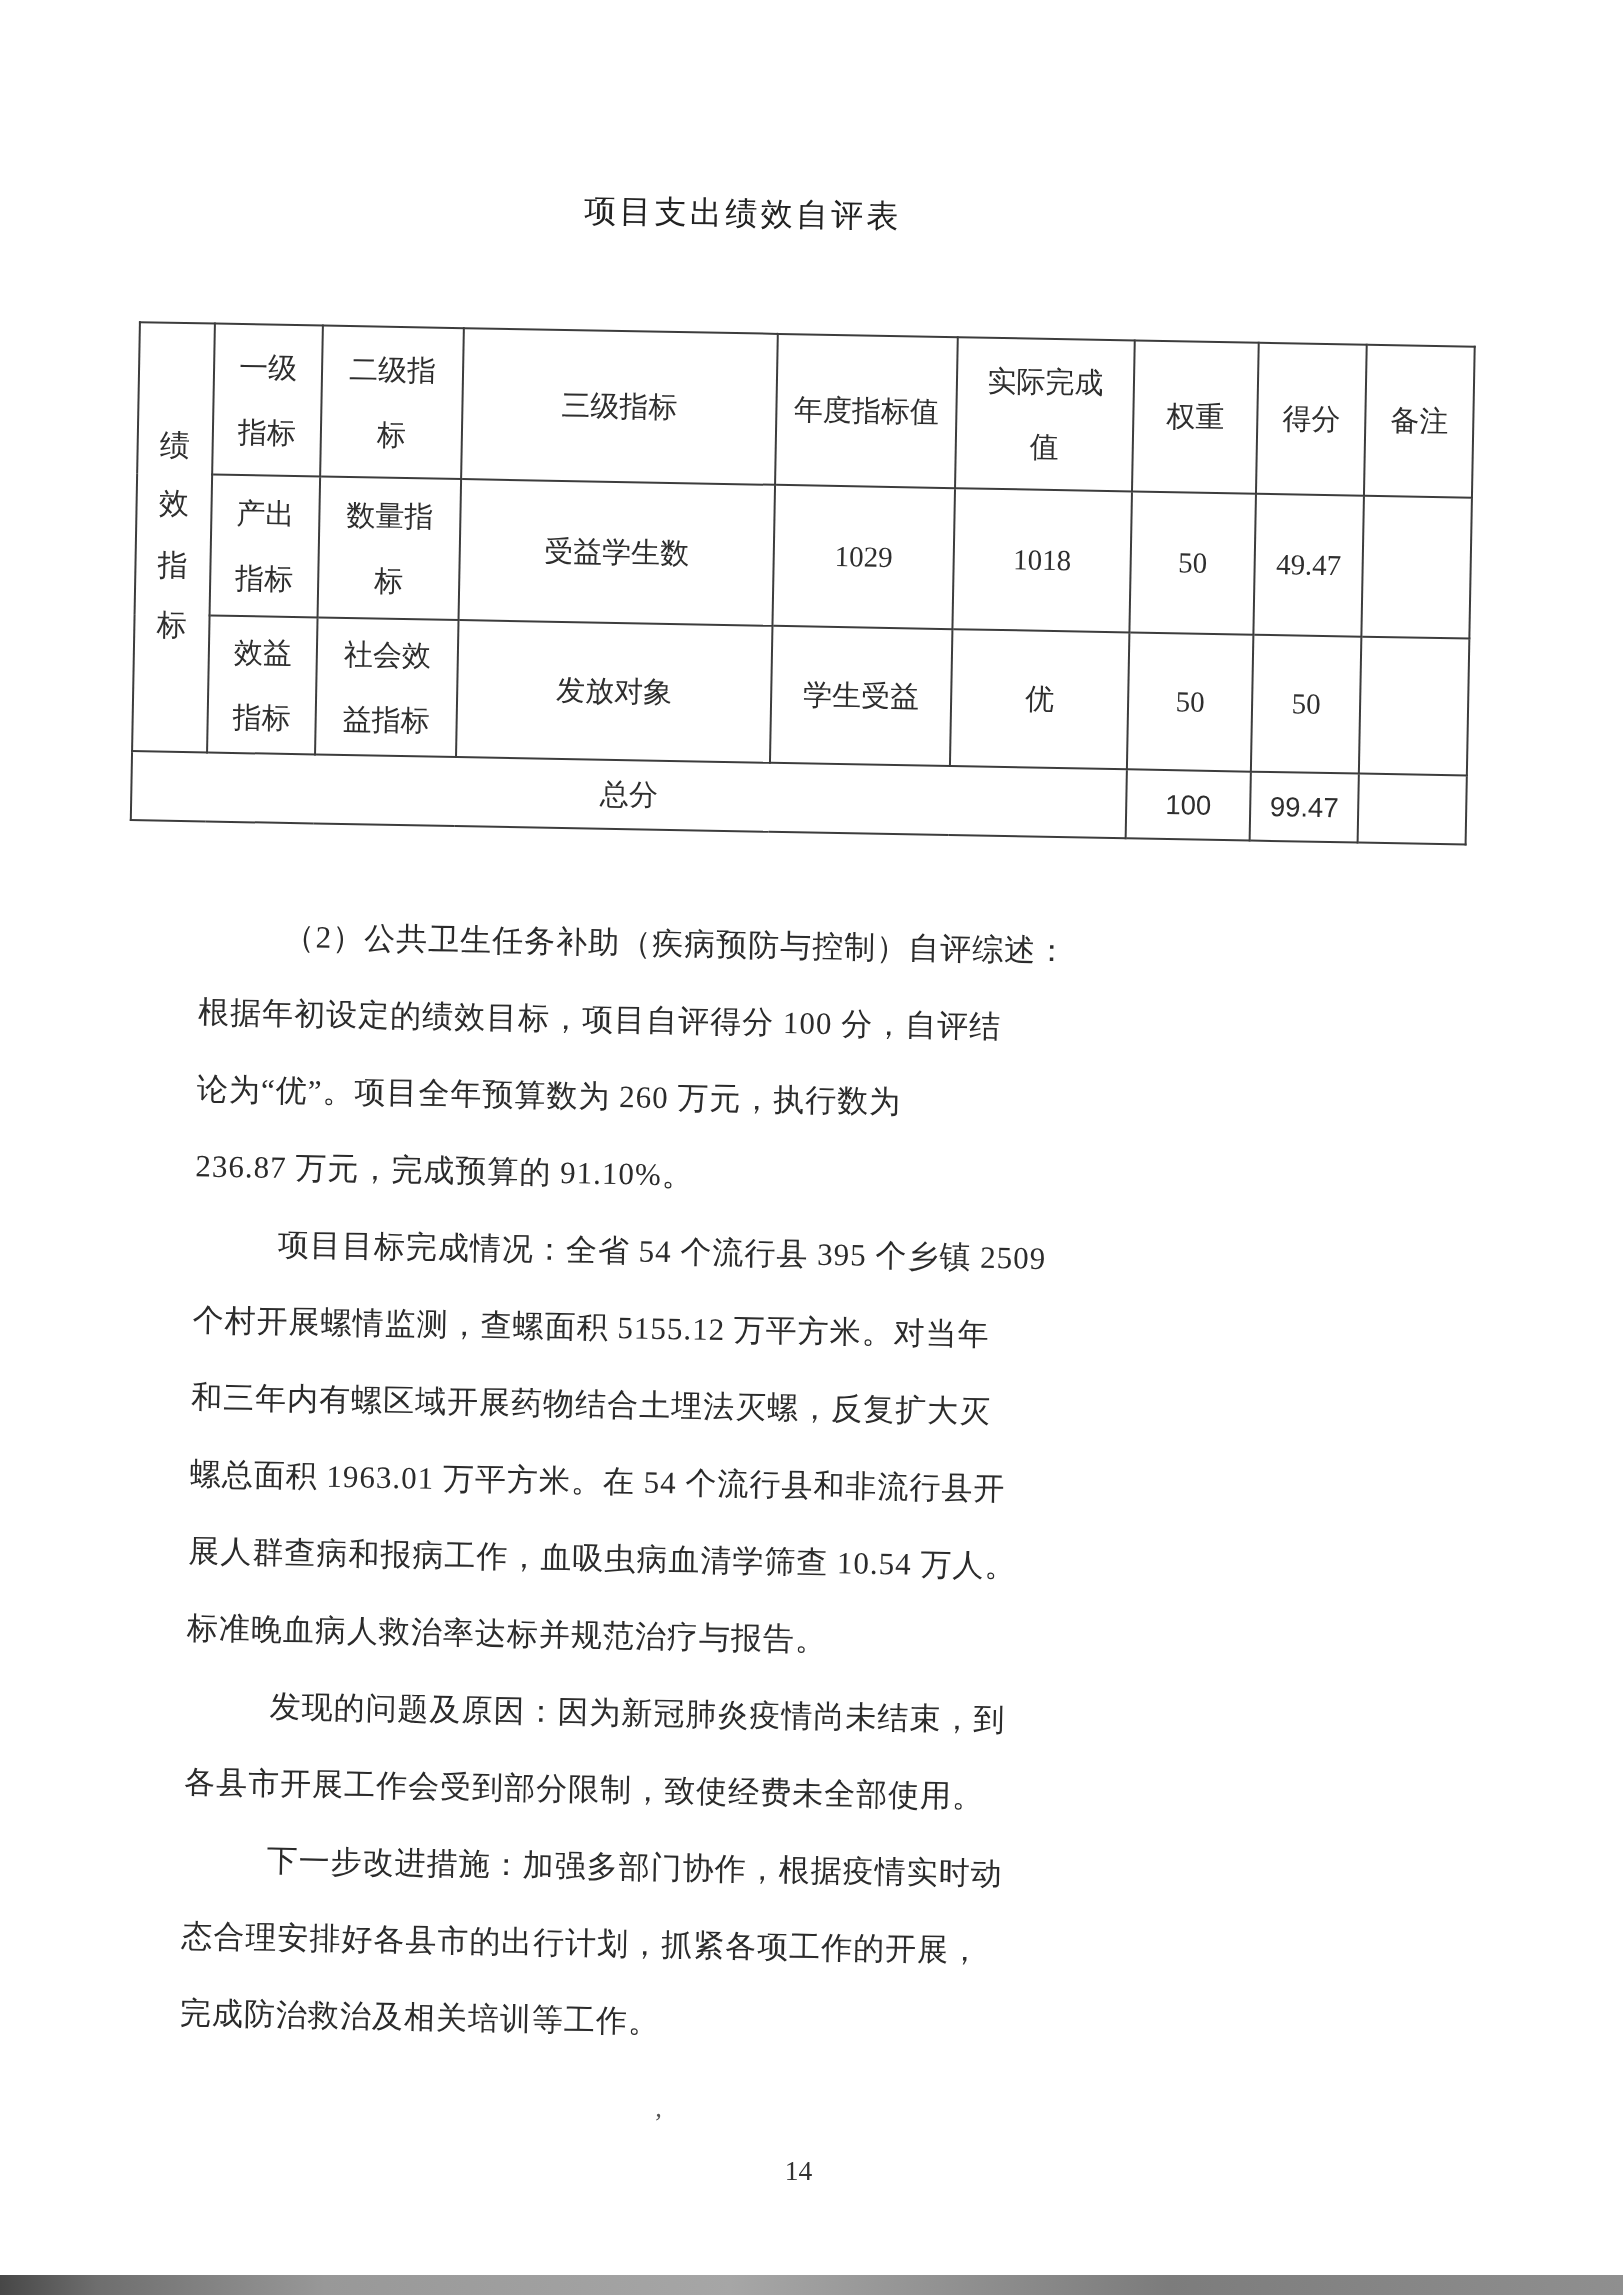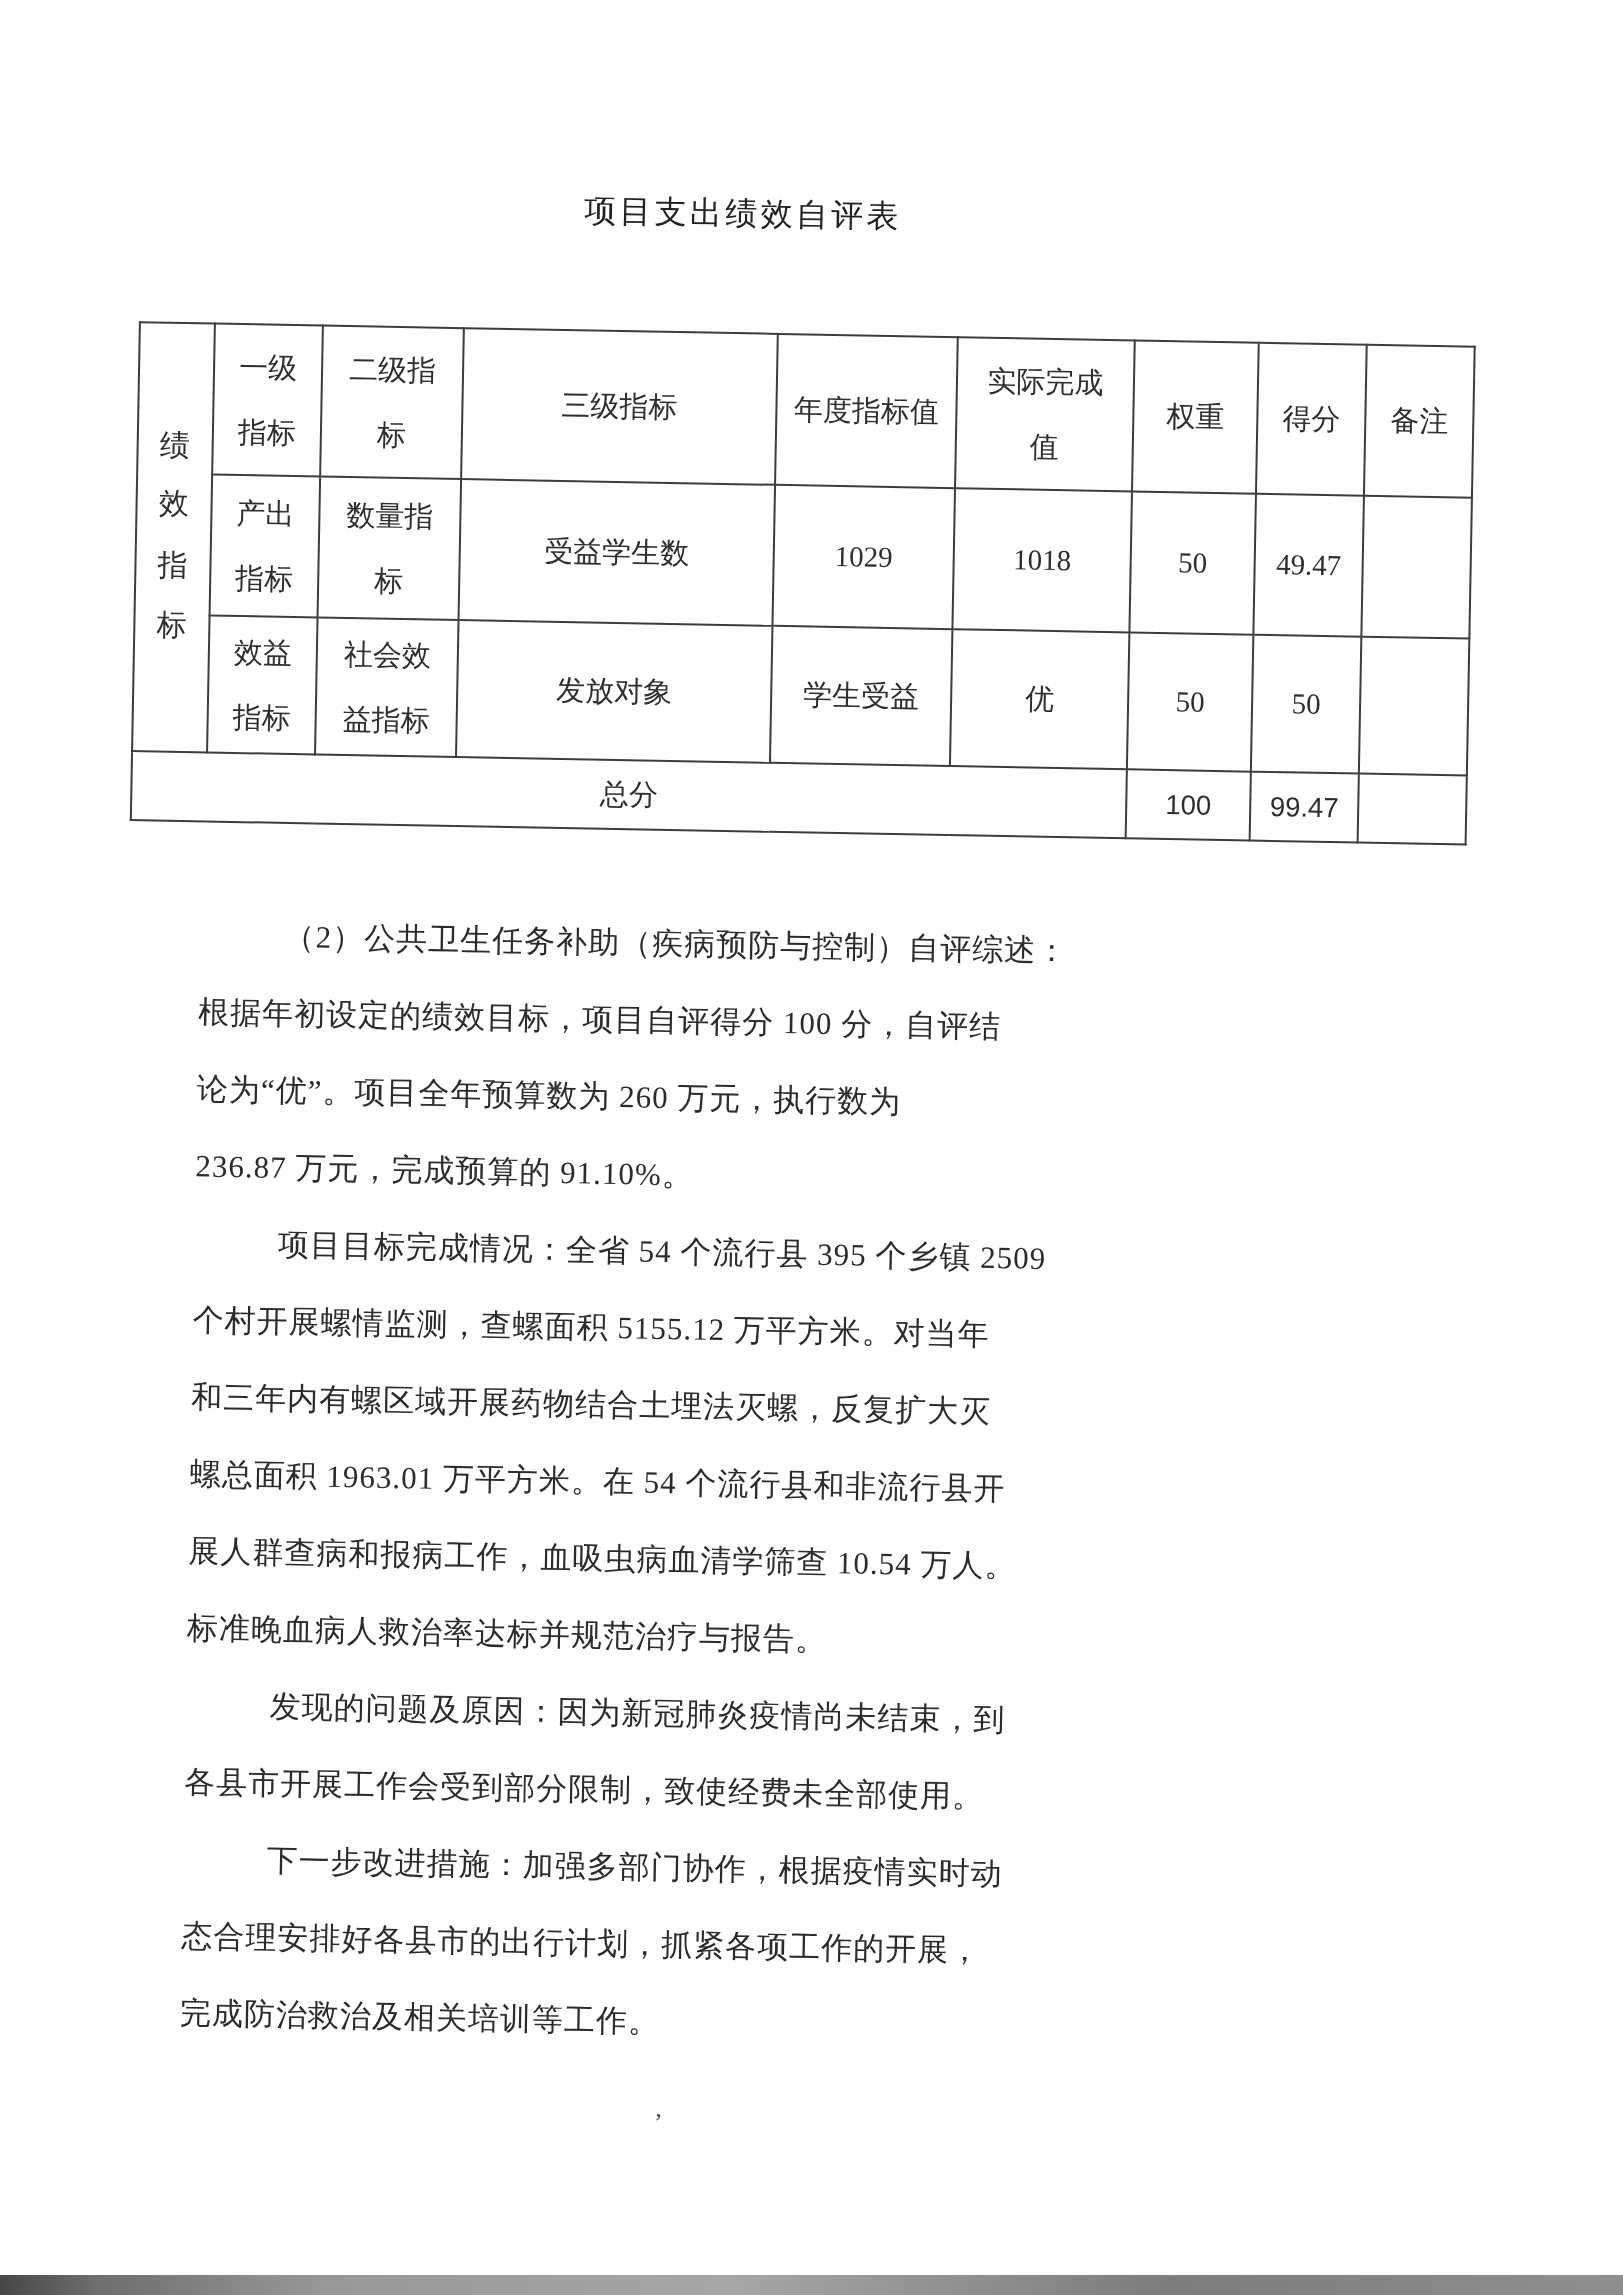--- a/index.html
+++ b/index.html
@@ -138,15 +138,16 @@
       <div class="line ind">发现的问题及原因：因为新冠肺炎疫情尚未结束，到</div>
       <div class="line">各县市开展工作会受到部分限制，致使经费未全部使用。</div>
       <div class="line ind">下一步改进措施：加强多部门协作，根据疫情实时动</div>
       <div class="line">态合理安排好各县市的出行计划，抓紧各项工作的开展，</div>
       <div class="line">完成防治救治及相关培训等工作。</div>
     </div>
 
     <div class="stray">’</div>
   </div>
 
+  <div class="pageno">14</div>
   <div class="scan-edge"></div>
 </div>
 
 
 </body></html>

